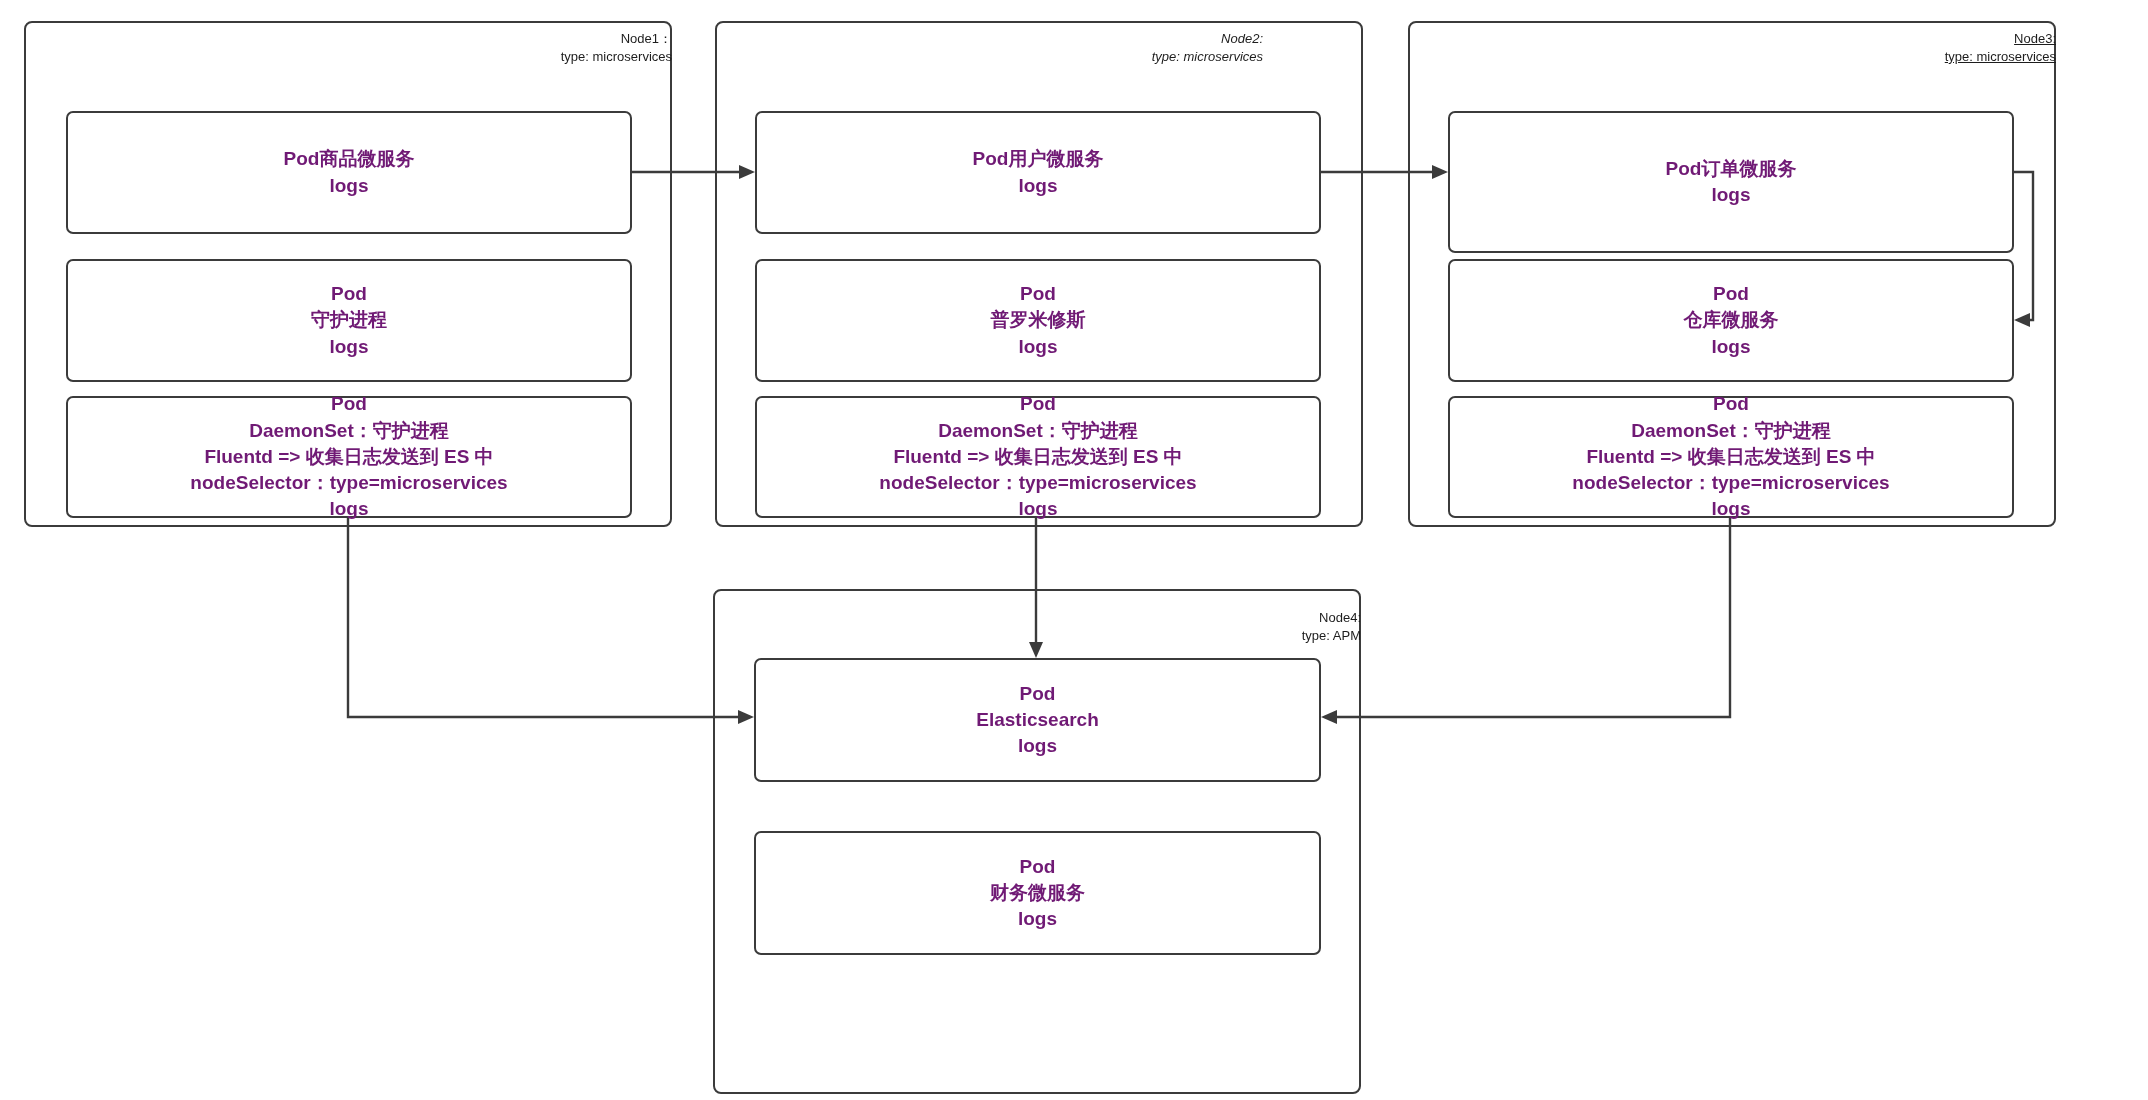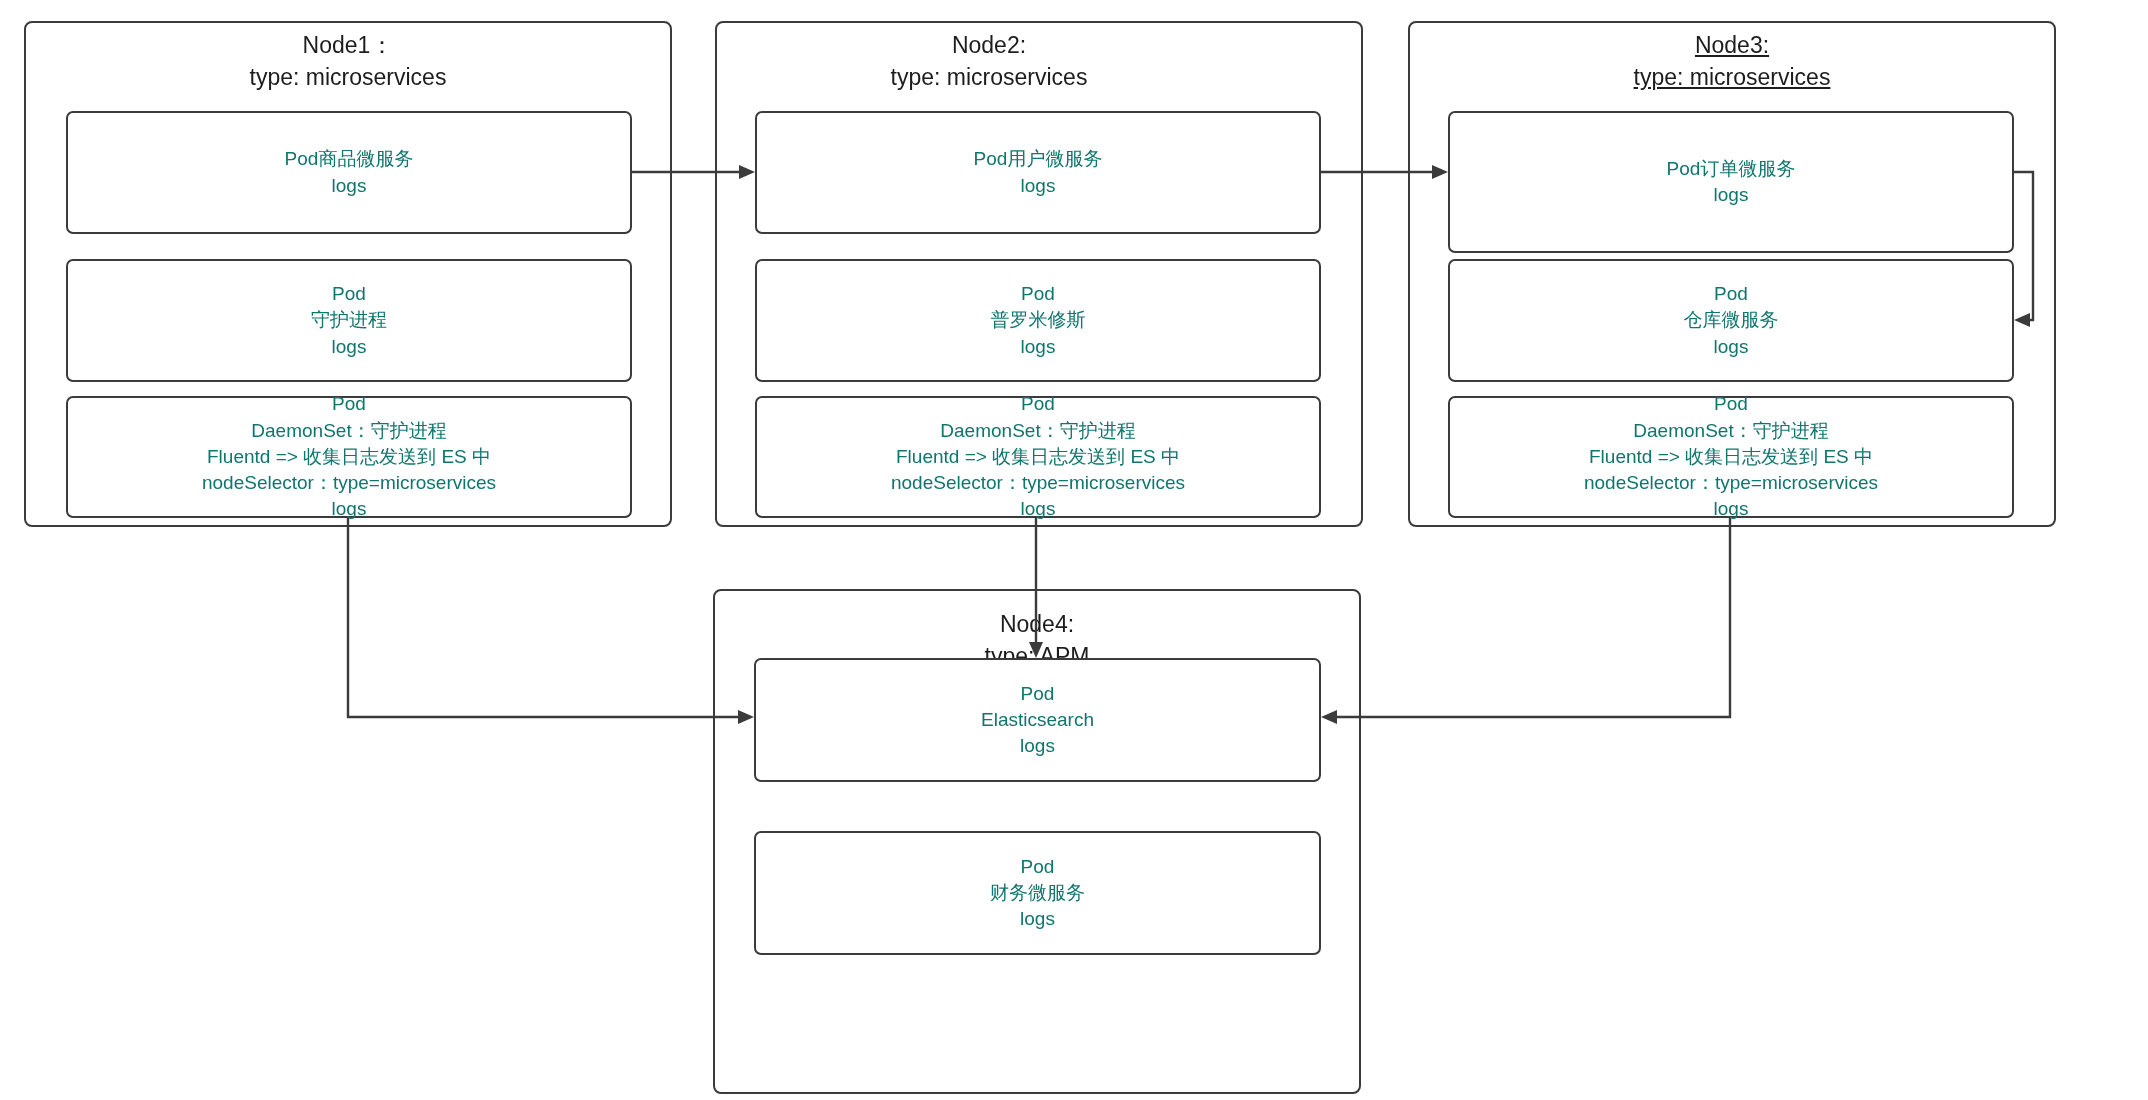--- a/index.html
+++ b/index.html
@@ -31,32 +31,33 @@
     background: #ffffff;
     box-sizing: border-box;
     display: flex;
     flex-direction: column;
     align-items: center;
     justify-content: center;
     text-align: center;
   }
   .node-title {
     position: absolute;
-    text-align: center;
+    text-align: right;
     color: #1d1d1d;
-    font-size: 23px;
+    font-size: 13px;
     line-height: 1.38;
     white-space: pre-line;
     pointer-events: none;
   }
   .pod-line {
-    color: #0f766e;
+    color: #701a75;
     font-size: 19px;
     line-height: 1.38;
     white-space: nowrap;
+    font-weight: bold;
   }
   svg.links {
     position: absolute;
     left: 0;
     top: 0;
     width: 2148px;
     height: 1100px;
     overflow: visible;
     pointer-events: none;
   }
@@ -92,21 +93,21 @@
 
   <div class="pod-box" style="left:66px; top:396px; width:566px; height:122px;">
     <div class="pod-line">Pod</div>
     <div class="pod-line">DaemonSet：守护进程</div>
     <div class="pod-line">Fluentd =&gt; 收集日志发送到 ES 中</div>
     <div class="pod-line">nodeSelector：type=microservices</div>
     <div class="pod-line">logs</div>
   </div>
 
   <div class="node-box" style="left:715px; top:21px; width:648px; height:506px;"></div>
-  <div class="node-title" style="left:715px; top:30px; width:548px;"><span>Node2:</span><br><span>type: microservices</span></div>
+  <div class="node-title" style="left:715px; top:30px; width:548px;font-style:italic;"><span>Node2:</span><br><span>type: microservices</span></div>
 
   <div class="pod-box" style="left:755px; top:111px; width:566px; height:123px;text-align:center;">
     <div class="pod-line">Pod用户微服务</div>
     <div class="pod-line">logs</div>
   </div>
 
   <div class="pod-box" style="left:755px; top:259px; width:566px; height:123px;">
     <div class="pod-line">Pod</div>
     <div class="pod-line">普罗米修斯</div>
     <div class="pod-line">logs</div>

